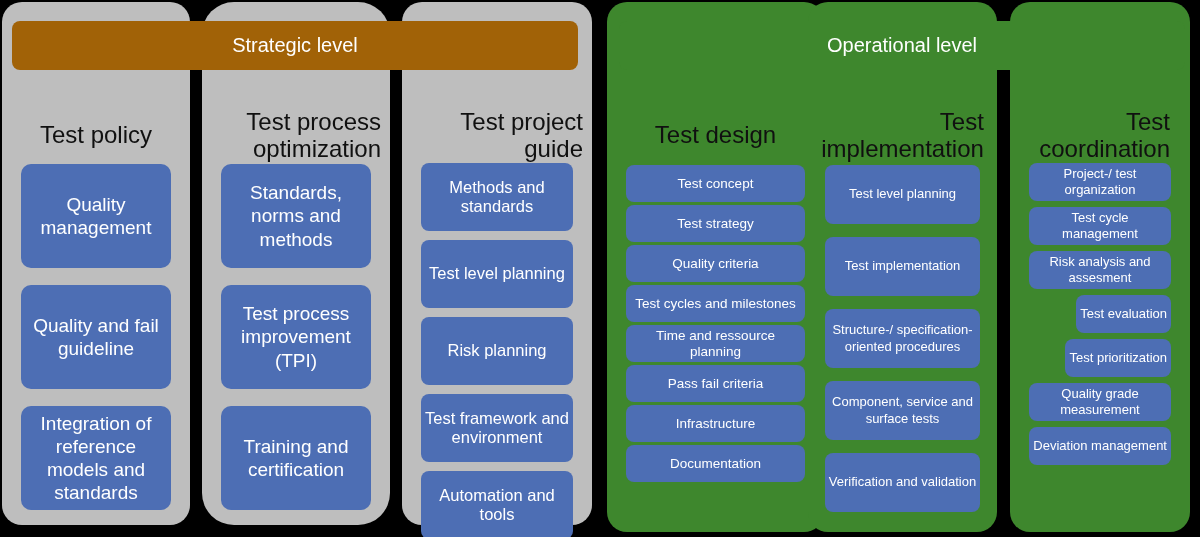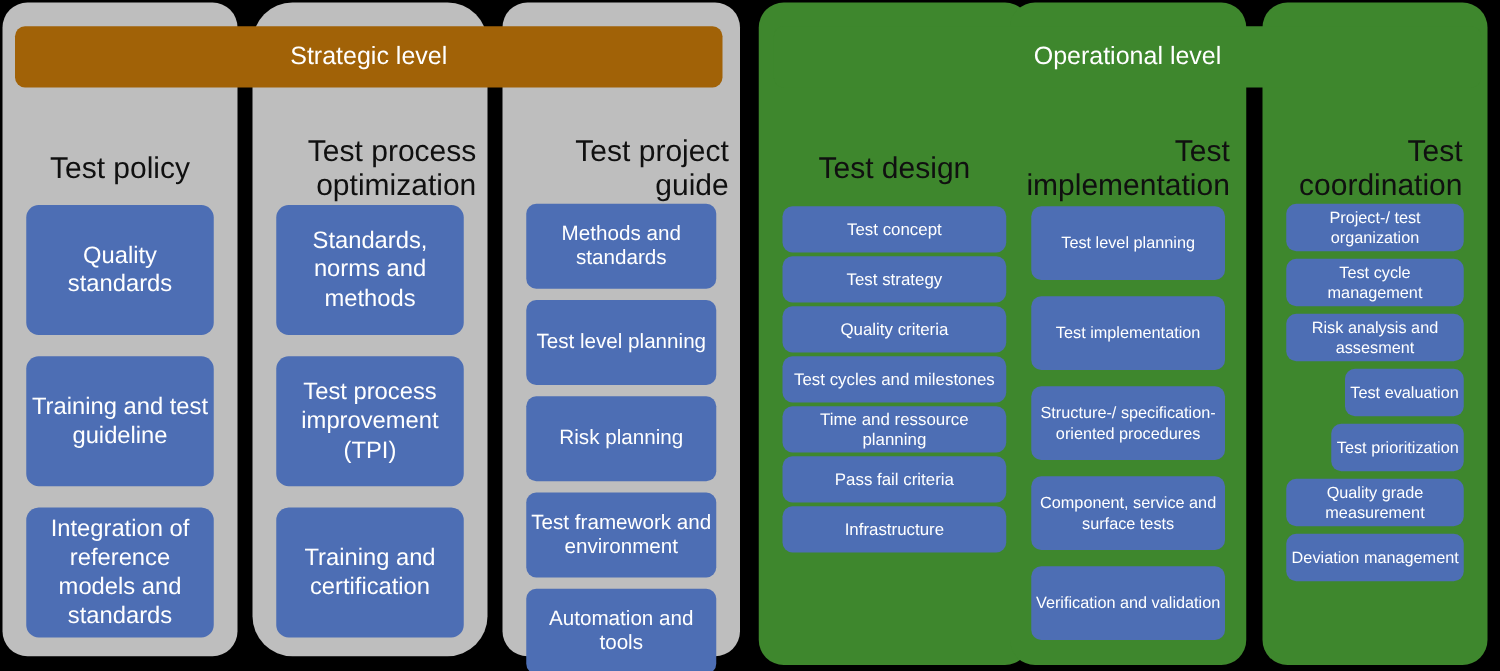--- a/index.html
+++ b/index.html
@@ -64,22 +64,22 @@
   .banner.operational { left: 619px; width: 566px; background: #3e872d; }
 </style>
 </head>
 <body>
 
 <div class="stage">
 
   <div class="col gray" id="col1">
     <div class="col-header">Test policy</div>
     <div class="items i-big">
-      <div class="box">Quality standards</div>
-      <div class="box">Training and test guideline</div>
+      <div class="box">Quality management</div>
+      <div class="box">Quality and fail guideline</div>
       <div class="box">Integration of reference models and standards</div>
     </div>
   </div>
 
   <div class="col gray" id="col2">
     <div class="col-header">Test process optimization</div>
     <div class="items i-big">
       <div class="box">Standards, norms and methods</div>
       <div class="box">Test process improvement (TPI)</div>
       <div class="box">Training and certification</div>
@@ -101,20 +101,21 @@
   <div class="col green" id="col4">
     <div class="col-header">Test design</div>
     <div class="items i-c4">
       <div class="box">Test concept</div>
       <div class="box">Test strategy</div>
       <div class="box">Quality criteria</div>
       <div class="box">Test cycles and milestones</div>
       <div class="box">Time and ressource planning</div>
       <div class="box">Pass fail criteria</div>
       <div class="box">Infrastructure</div>
+      <div class="box">Documentation</div>
     </div>
   </div>
 
   <div class="col green" id="col5">
     <div class="col-header">Test implementation</div>
     <div class="items i-c5">
       <div class="box">Test level planning</div>
       <div class="box">Test implementation</div>
       <div class="box">Structure-/ specification-oriented procedures</div>
       <div class="box">Component, service and surface tests</div>

